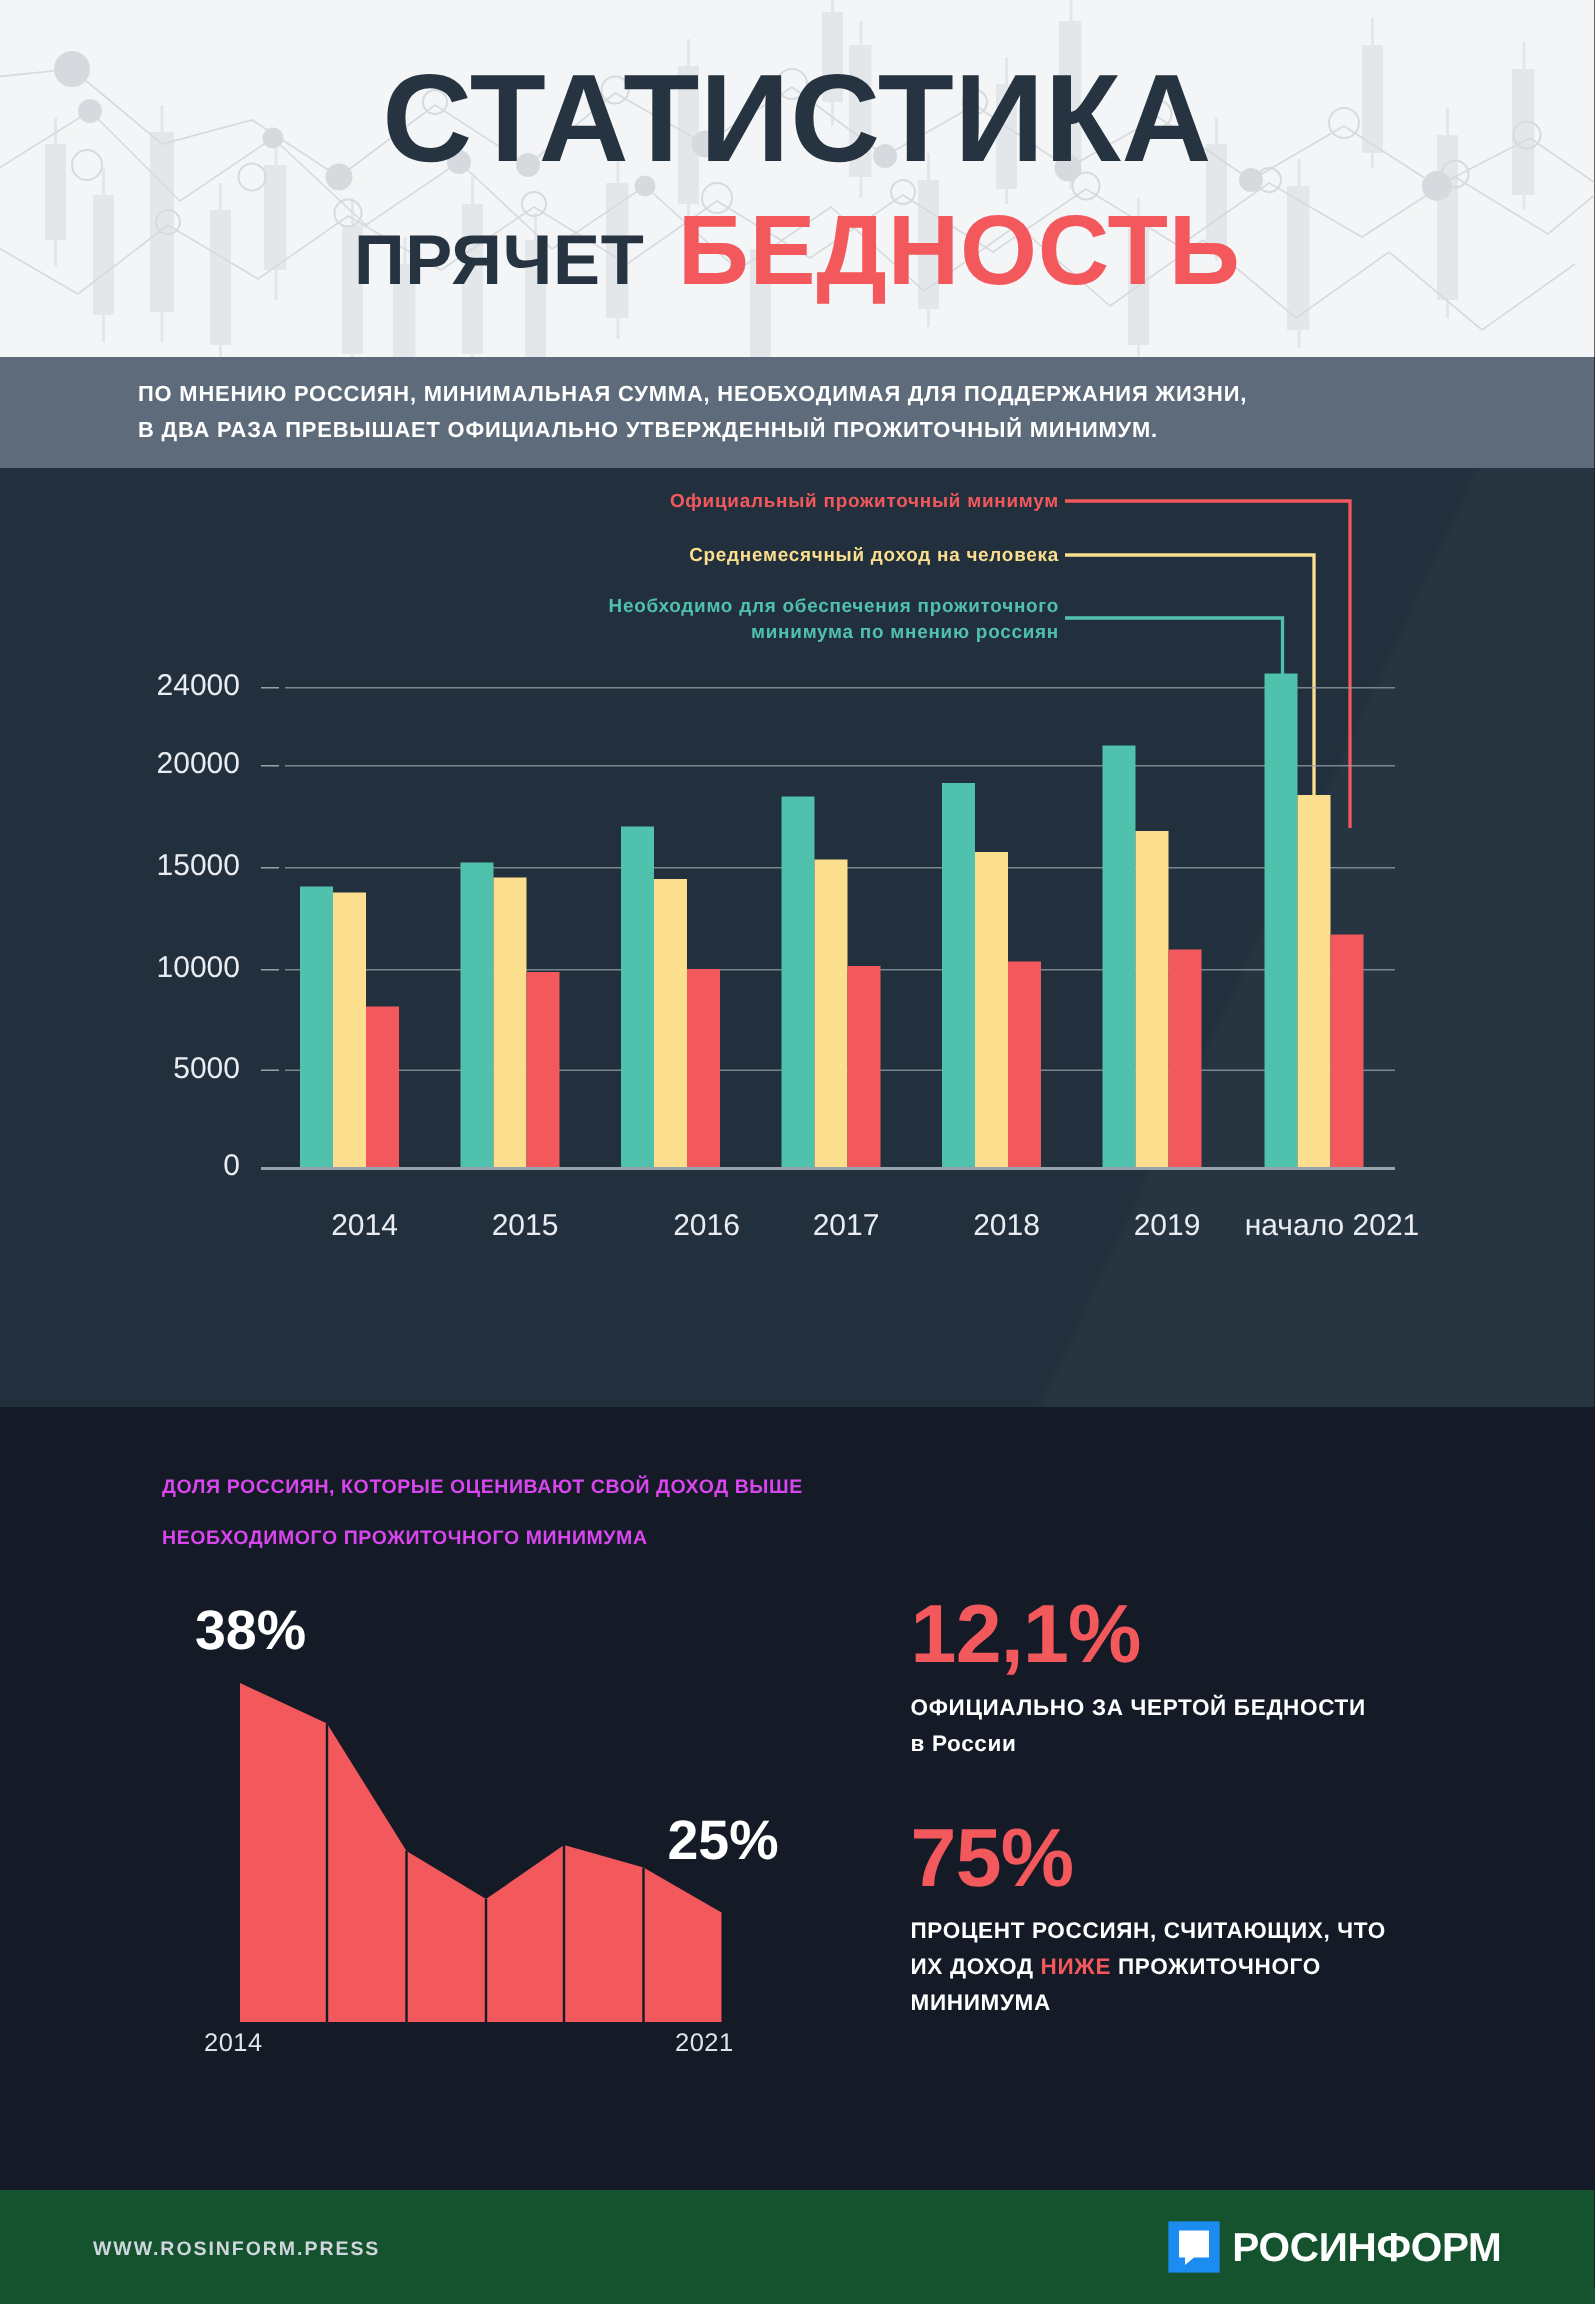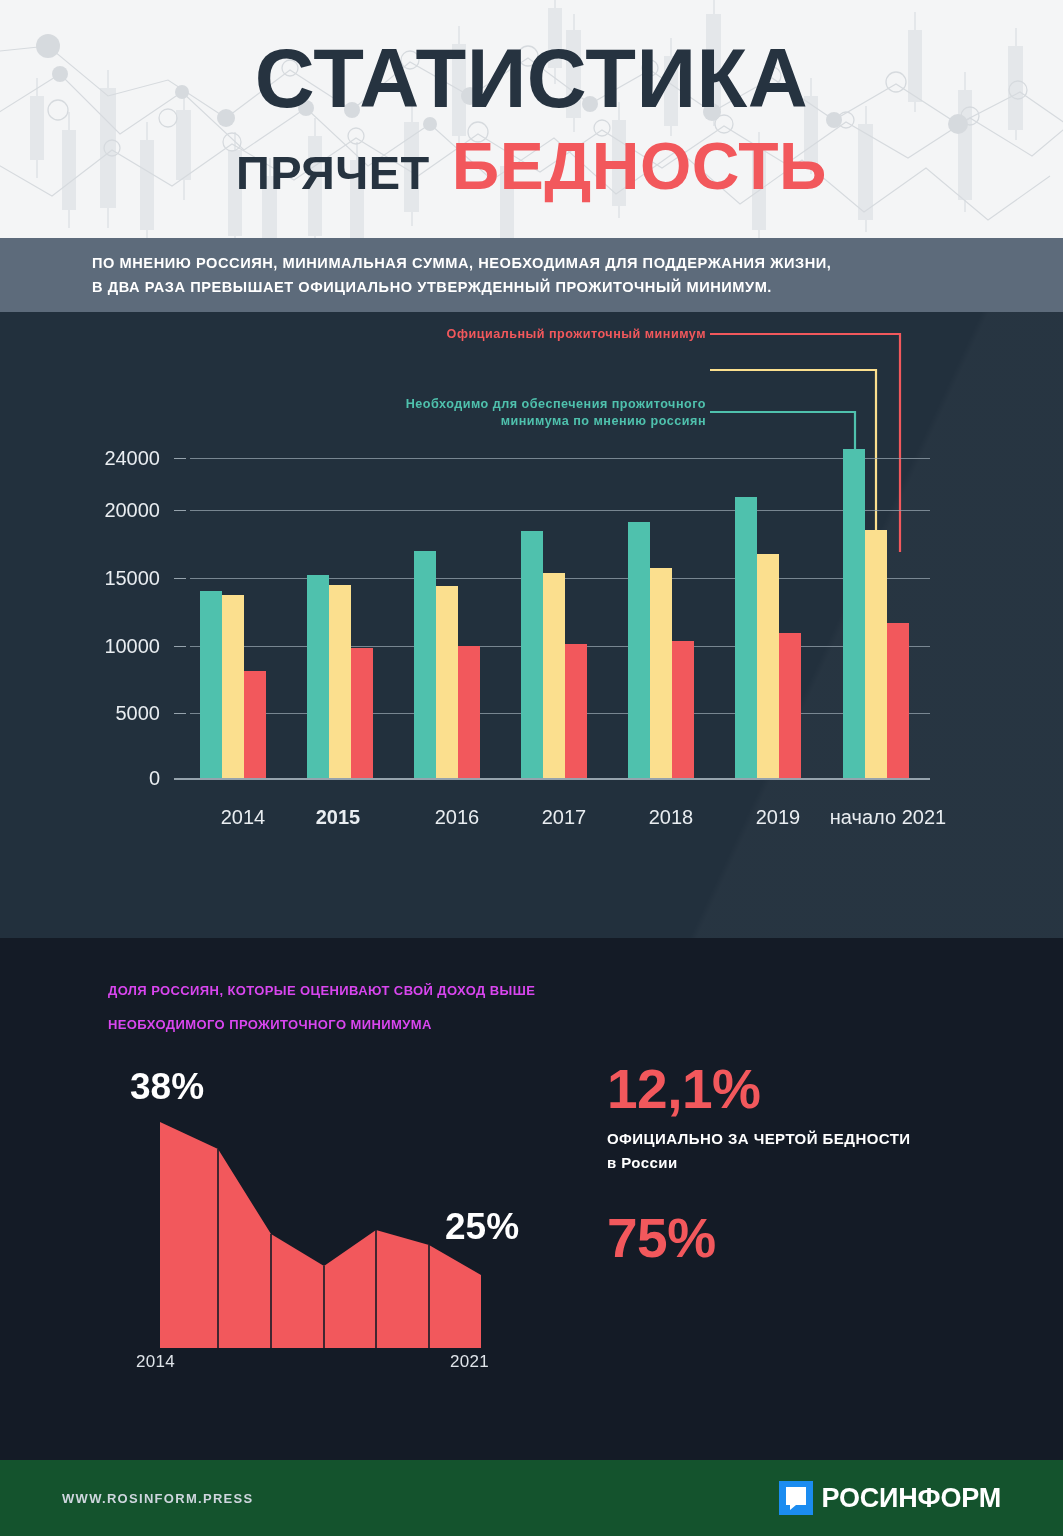--- a/index.html
+++ b/index.html
@@ -245,20 +245,23 @@
   <div class="band-line">В ДВА РАЗА ПРЕВЫШАЕТ ОФИЦИАЛЬНО УТВЕРЖДЕННЫЙ ПРОЖИТОЧНЫЙ МИНИМУМ.</div>
 </div>
 
 <div class="chart-section">
   <div class="sheen"></div>
 
   <div class="legend">
     <div class="legend-row lg-red" style="left:120px; top:14px; width:586px;">
       <span>Официальный прожиточный минимум</span>
     </div>
+    <div class="legend-row lg-yel" style="left:120px; top:50px; width:586px;">
+      <span>Среднемесячный доход на человека</span>
+    </div>
     <div class="legend-row lg-teal" style="left:120px; top:84px; width:586px;">
       <span>Необходимо для обеспечения прожиточного</span><br>
       <span>минимума по мнению россиян</span>
     </div>
 
     <svg class="conn" style="left:710px; top:0; width:210px; height:240px;" viewBox="0 0 210 240">
       <polyline points="0,22 190,22 190,240" fill="none" stroke="#f2585c" stroke-width="2.2"></polyline>
       <polyline points="0,58 166,58 166,240" fill="none" stroke="#fbdf8e" stroke-width="2.2"></polyline>
       <polyline points="0,100 145,100 145,240" fill="none" stroke="#4fc1ad" stroke-width="2.2"></polyline>
     </svg>
@@ -309,22 +312,22 @@
 
     <div class="bar teal" style="left:735px; bottom:160px; width:22px; height:281px;"></div>
     <div class="bar yel" style="left:757px; bottom:160px; width:22px; height:224px;"></div>
     <div class="bar red" style="left:779px; bottom:160px; width:22px; height:145px;"></div>
 
     <div class="bar teal" style="left:843px; bottom:160px; width:22px; height:329px;"></div>
     <div class="bar yel" style="left:865px; bottom:160px; width:22px; height:248px;"></div>
     <div class="bar red" style="left:887px; bottom:160px; width:22px; height:155px;"></div>
 
     <div class="xlabel" style="left:243px; top:494px; width:120px;">2014</div>
-    <div class="xlabel" style="left:338px; top:494px; width:120px;font-weight:bold;">2015</div>
-    <div class="xlabel" style="left:457px; top:494px; width:120px;">2016</div>
+    <div class="xlabel" style="left:350px; top:494px; width:120px;">2015</div>
+    <div class="xlabel" style="left:471px; top:494px; width:120px;">2016</div>
     <div class="xlabel" style="left:564px; top:494px; width:120px;">2017</div>
     <div class="xlabel" style="left:671px; top:494px; width:120px;">2018</div>
     <div class="xlabel" style="left:778px; top:494px; width:120px;">2019</div>
     <div class="xlabel" style="left:888px; top:494px; width:170px;">начало 2021</div>
   </div>
 </div>
 
 <div class="bottom"></div>
 
 <div class="bottom-head">
@@ -353,20 +356,25 @@
   <div class="stat-block">
     <div class="stat-num">12,1%</div>
     <div class="stat-desc">
       <span>ОФИЦИАЛЬНО ЗА ЧЕРТОЙ БЕДНОСТИ</span><br>
       <span>в России</span>
     </div>
   </div>
 
   <div class="stat-block stat-block-2">
     <div class="stat-num">75%</div>
+    <div class="stat-desc">
+      <span>ПРОЦЕНТ РОССИЯН, СЧИТАЮЩИХ, ЧТО</span><br>
+      <span>ИХ ДОХОД </span><span class="hi">НИЖЕ</span><span> ПРОЖИТОЧНОГО</span><br>
+      <span>МИНИМУМА</span>
+    </div>
   </div>
 </div>
 
 <div class="footer">
   <div class="footer-url">WWW.ROSINFORM.PRESS</div>
   <div class="logo">
     <div class="logo-mark">
       <svg viewBox="0 0 34 34" style="width:34px; height:34px; display:block;">
         <rect x="0" y="0" width="34" height="34" fill="#1b8cf0"></rect>
         <path d="M7 6 H27 V24 H17 L11 29 V24 H7 Z" fill="#ffffff"></path>

